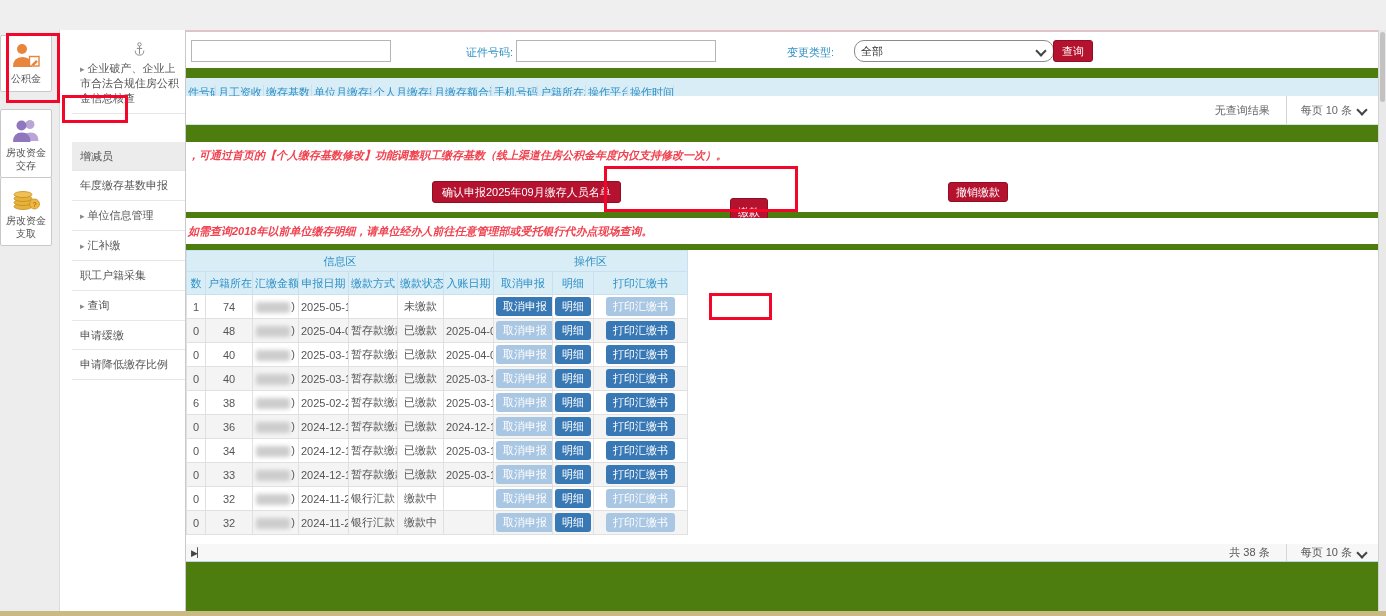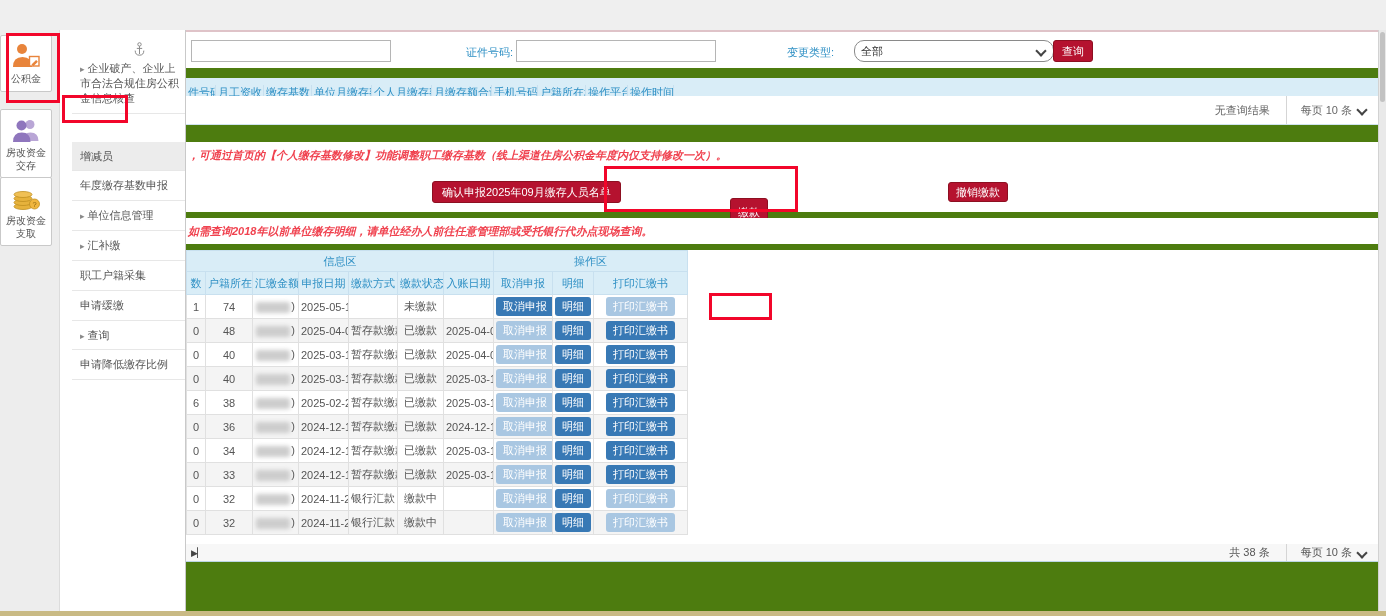--- a/index.html
+++ b/index.html
@@ -147,22 +147,22 @@
           <path d="M1.2 8.6 q0 4.6 4.3 4.6 q4.3 0 4.3-4.6" fill="none" stroke="#8a8a8a" stroke-width="1"></path>
         </svg>
     </span>
     <div class="menu-list">
         <div class="menu-item"><span class="arrow">▸</span><span>企业破产、企业上市合法合规住房公积金信息核查</span></div>
         <div class="menu-item active"><span>增减员</span></div>
         <div class="menu-item"><span>年度缴存基数申报</span></div>
         <div class="menu-item"><span class="arrow">▸</span><span>单位信息管理</span></div>
         <div class="menu-item"><span class="arrow">▸</span><span>汇补缴</span></div>
         <div class="menu-item"><span>职工户籍采集</span></div>
+        <div class="menu-item"><span class="arrow">▸</span><span>查询</span></div>
         <div class="menu-item"><span>申请缓缴</span></div>
-        <div class="menu-item"><span class="arrow">▸</span><span>查询</span></div>
         <div class="menu-item"><span>申请降低缴存比例</span></div>
       </div>
   </div>
 
   <div class="main">
 
     <div class="band filter-row">
       <input class="txt-input" style="left: 5px;" value="">
       <span class="f-label" style="left:280px;">证件号码:</span>
       <input class="txt-input" style="left: 330px;" value="">

